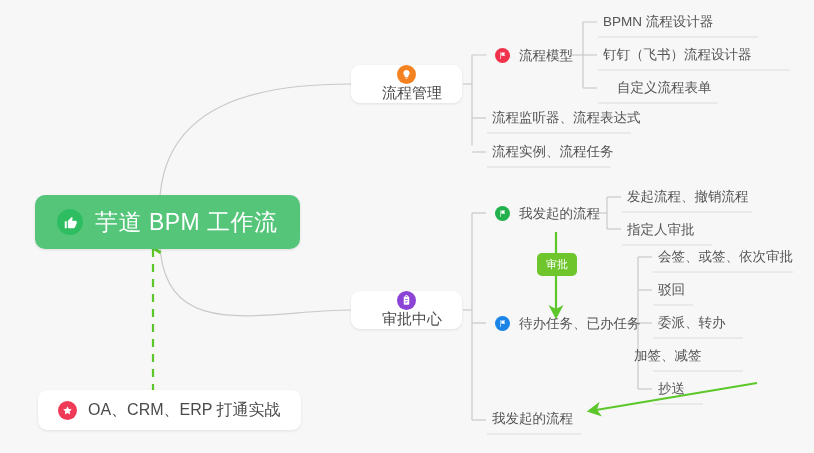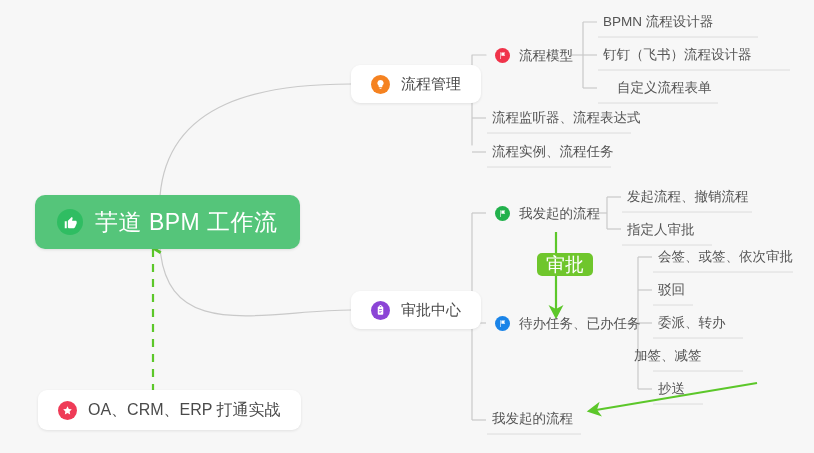--- a/index.html
+++ b/index.html
@@ -47,20 +47,21 @@
     margin-left: 12px;
   }
 
   
   .card {
     background: #ffffff;
     border-radius: 9px;
     padding: 0 20px;
     height: 38px;
     box-shadow: 0 1px 3px rgba(0,0,0,0.09);
+    flex-direction: column;
   }
   .card .label {
     color: #4a4a4a;
     font-size: 15px;
     margin-left: 11px;
   }
 
   
   .accent-card {
     background: #ffffff;
@@ -115,21 +116,21 @@
   .ic-redpink{ background: #ef3b57; }
   .ic-purple { background: #8b44d6; }
   .ic-blue   { background: #1a84e8; }
   .ic-green2 { background: #22b14c; }
 
   
   .rel-label {
     position: absolute;
     background: #6fc62c;
     color: #ffffff;
-    font-size: 19px;
+    font-size: 11px;
     border-radius: 5px;
     padding: 4px 9px;
     line-height: 15px;
   }
 </style>
 </head>
 <body>
 
 <div id="canvas">
 

